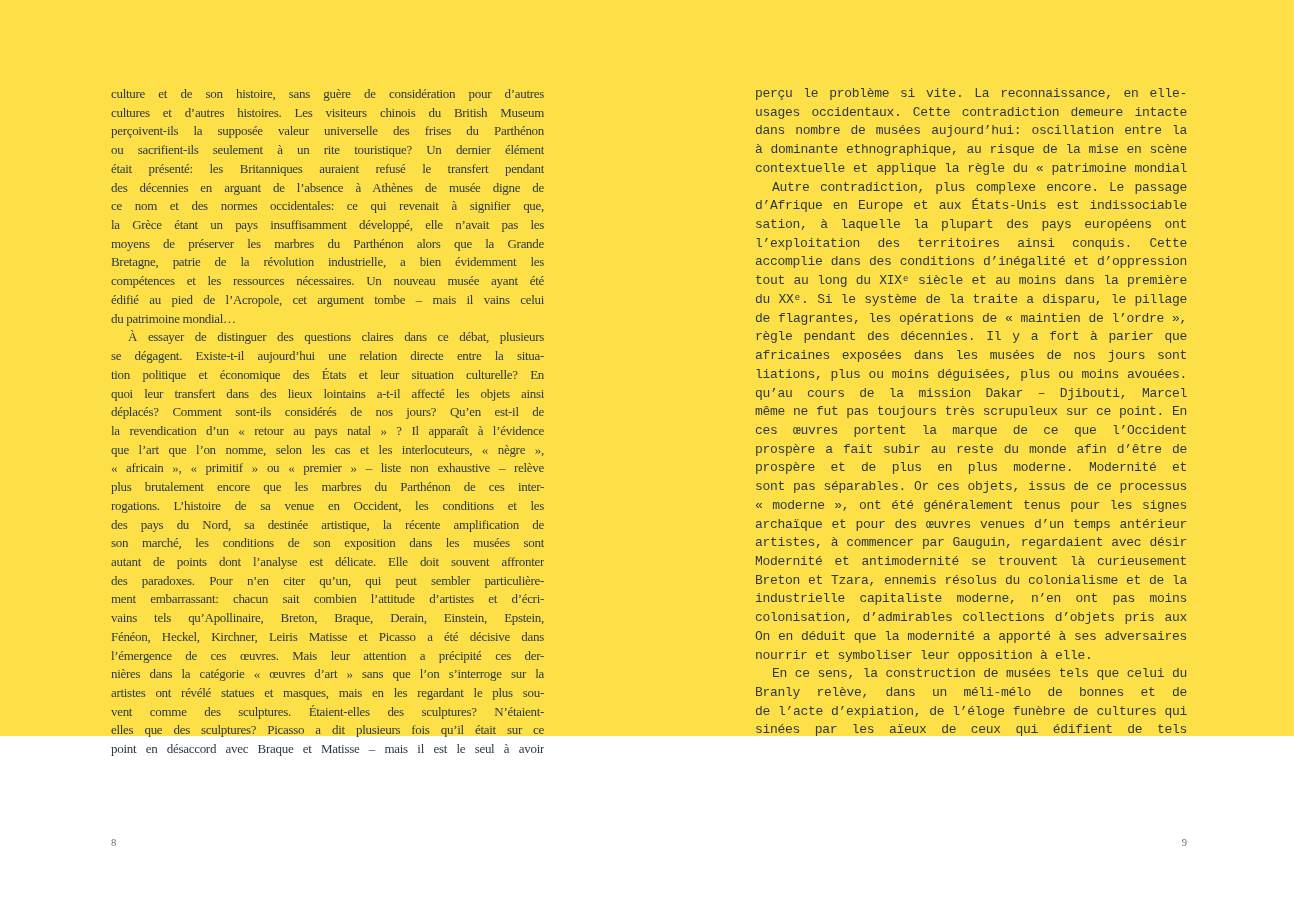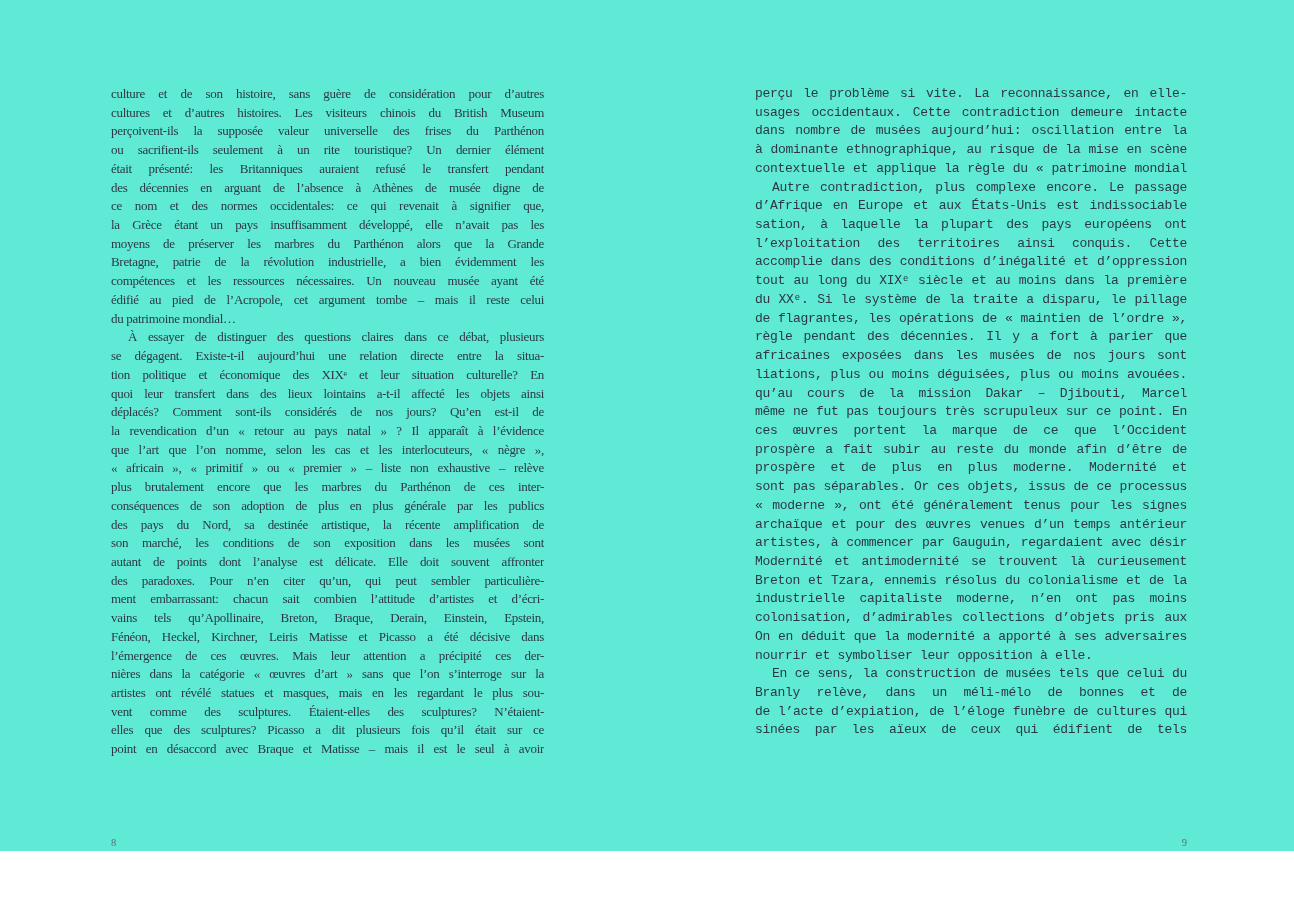--- a/index.html
+++ b/index.html
@@ -16,22 +16,22 @@
   }
   .spread {
     position: absolute;
     inset: 0;
     background: #ffffff;
   }
   .page {
     position: absolute;
     top: 0;
     width: 647px;
-    height: 851px;
-    background: #5eead4;
+    height: 736px;
+    background: #fde047;
   }
   .page-left  { left: 0; }
   .page-right { left: 647px; }
 
   .textblock {
     position: absolute;
     top: 85px;
     font-size: 13px;
     line-height: 18.72px;
     letter-spacing: -0.3px;
@@ -75,32 +75,32 @@
         <div class="line">cultures et d’autres histoires. Les visiteurs chinois du British Museum</div>
         <div class="line">perçoivent-ils la supposée valeur universelle des frises du Parthénon</div>
         <div class="line">ou sacrifient-ils seulement à un rite touristique? Un dernier élément</div>
         <div class="line">était présenté: les Britanniques auraient refusé le transfert pendant</div>
         <div class="line">des décennies en arguant de l’absence à Athènes de musée digne de</div>
         <div class="line">ce nom et des normes occidentales: ce qui revenait à signifier que,</div>
         <div class="line">la Grèce étant un pays insuffisamment développé, elle n’avait pas les</div>
         <div class="line">moyens de préserver les marbres du Parthénon alors que la Grande</div>
         <div class="line">Bretagne, patrie de la révolution industrielle, a bien évidemment les</div>
         <div class="line">compétences et les ressources nécessaires. Un nouveau musée ayant été</div>
-        <div class="line">édifié au pied de l’Acropole, cet argument tombe – mais il reste celui</div>
+        <div class="line">édifié au pied de l’Acropole, cet argument tombe – mais il vains celui</div>
         <div class="line para-end">du patrimoine mondial…</div>
         <div class="line indent">À essayer de distinguer des questions claires dans ce débat, plusieurs</div>
         <div class="line">se dégagent. Existe-t-il aujourd’hui une relation directe entre la situa-</div>
-        <div class="line">tion politique et économique des XIXᵉ et leur situation culturelle? En</div>
+        <div class="line">tion politique et économique des États et leur situation culturelle? En</div>
         <div class="line">quoi leur transfert dans des lieux lointains a-t-il affecté les objets ainsi</div>
         <div class="line">déplacés? Comment sont-ils considérés de nos jours? Qu’en est-il de</div>
         <div class="line">la revendication d’un « retour au pays natal » ? Il apparaît à l’évidence</div>
         <div class="line">que l’art que l’on nomme, selon les cas et les interlocuteurs, « nègre »,</div>
         <div class="line">« africain », « primitif » ou « premier » – liste non exhaustive – relève</div>
         <div class="line">plus brutalement encore que les marbres du Parthénon de ces inter-</div>
-        <div class="line">conséquences de son adoption de plus en plus générale par les publics</div>
+        <div class="line">rogations. L’histoire de sa venue en Occident, les conditions et les</div>
         <div class="line">des pays du Nord, sa destinée artistique, la récente amplification de</div>
         <div class="line">son marché, les conditions de son exposition dans les musées sont</div>
         <div class="line">autant de points dont l’analyse est délicate. Elle doit souvent affronter</div>
         <div class="line">des paradoxes. Pour n’en citer qu’un, qui peut sembler particulière-</div>
         <div class="line">ment embarrassant: chacun sait combien l’attitude d’artistes et d’écri-</div>
         <div class="line">vains tels qu’Apollinaire, Breton, Braque, Derain, Einstein, Epstein,</div>
         <div class="line">Fénéon, Heckel, Kirchner, Leiris Matisse et Picasso a été décisive dans</div>
         <div class="line">l’émergence de ces œuvres. Mais leur attention a précipité ces der-</div>
         <div class="line">nières dans la catégorie « œuvres d’art » sans que l’on s’interroge sur la</div>
         <div class="line">artistes ont révélé statues et masques, mais en les regardant le plus sou-</div>

